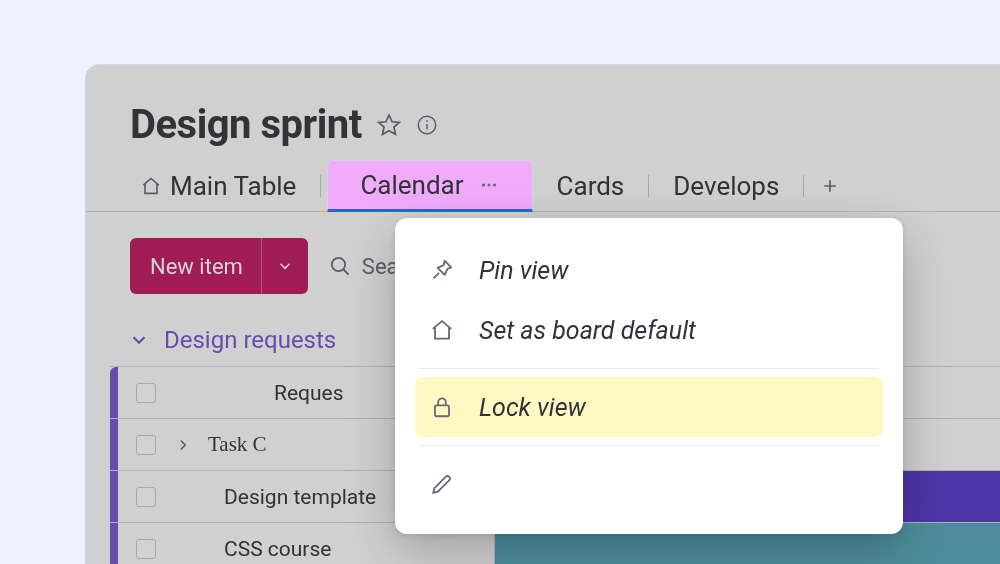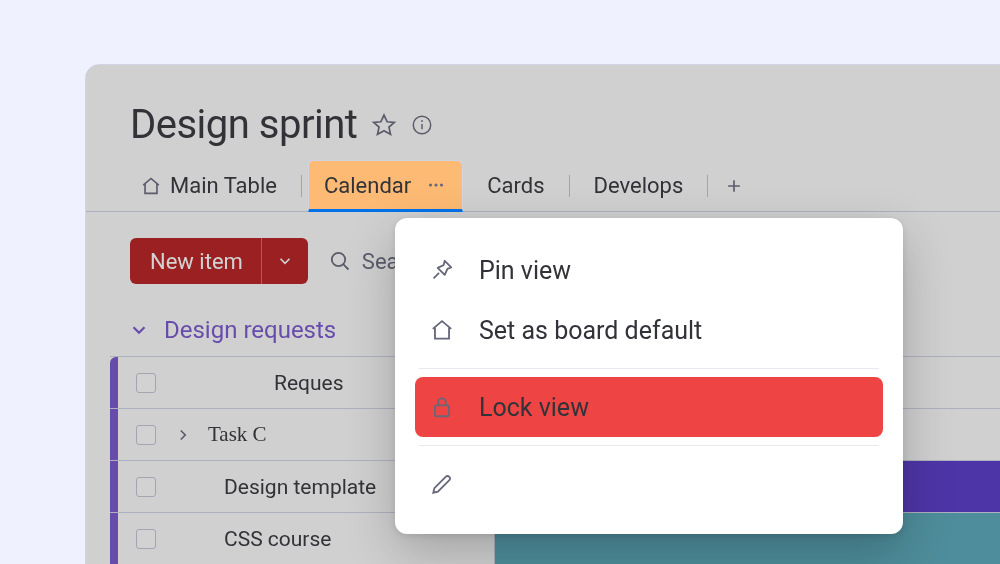--- a/index.html
+++ b/index.html
@@ -30,21 +30,21 @@
 
   
   .header {
     display: flex;
     align-items: center;
     gap: 14px;
     padding: 36px 44px 12px 44px;
   }
   .board-title {
     font-size: 40px;
-    font-weight: 400;
+    font-weight: 700;
     letter-spacing: -0.5px;
   }
   .header .icon-btn {
     display: inline-flex;
     align-items: center;
     justify-content: center;
     color: #676879;
   }
 
   
@@ -56,34 +56,34 @@
     border-bottom: 1px solid #d0d4e4;
     height: 52px;
     position: relative;
   }
   .tab {
     display: inline-flex;
     align-items: center;
     gap: 8px;
     padding: 0 18px;
     height: 52px;
-    font-size: 22px;
+    font-size: 26px;
     color: #323338;
     cursor: pointer;
   }
   .tab.active {
-    background: #fdba74;
+    background: #f0abfc;
     border: 1px solid #d0d4e4;
     border-bottom: 3px solid #0073ea;
     border-top-left-radius: 6px;
     border-top-right-radius: 6px;
     position: relative;
     z-index: 5;
     margin-bottom: -1px;
-    padding: 0 15px;
+    padding: 0 32px;
   }
   .tab-sep {
     width: 1px; height: 22px;
     background: #c3c6d4;
     margin: 0 6px;
   }
   .tab-plus {
     padding: 0 10px;
     color: #676879;
   }
@@ -92,26 +92,26 @@
   .toolbar {
     display: flex;
     align-items: center;
     gap: 20px;
     padding: 26px 44px 24px 44px;
     position: relative;
   }
   .new-item {
     display: inline-flex;
     align-items: center;
-    background: #b91c1c;
+    background: #be185d;
     color: #fff;
     border-radius: 6px;
     overflow: hidden;
     font-size: 22px;
-    height: 46px;
+    height: 56px;
   }
   .new-item .main {
     padding: 0 18px 0 20px;
     display: flex; align-items: center; height:100%;
   }
   .new-item .caret {
     padding: 0 14px;
     border-left: 1px solid rgba(255,255,255,0.35);
     display:flex; align-items:center; height:100%;
   }
@@ -191,32 +191,33 @@
   .menu {
     position: absolute;
     left: 395px;
     top: 218px;
     width: 508px;
     background: #ffffff;
     border-radius: 12px;
     box-shadow: 0 18px 50px rgba(0,0,0,0.22), 0 2px 6px rgba(0,0,0,0.10);
     padding: 22px 20px 20px 20px;
     z-index: 20;
+    font-style: italic;
   }
   .menu-item {
     display:flex; align-items:center; gap:22px;
     height: 60px;
     padding: 0 16px 0 14px;
     font-size: 25px;
     color: #323338;
     border-radius: 8px;
     cursor: pointer;
   }
   .menu-item.hover {
-    background: #ef4444;
+    background: #fef9c3;
   }
   .menu-item .mi-icon { color:#676879; display:flex; width:28px; }
   .menu-sep {
     height: 1px;
     background: #e6e9ef;
     margin: 8px 4px;
   }
 
   svg { display:block; }
 </style>

